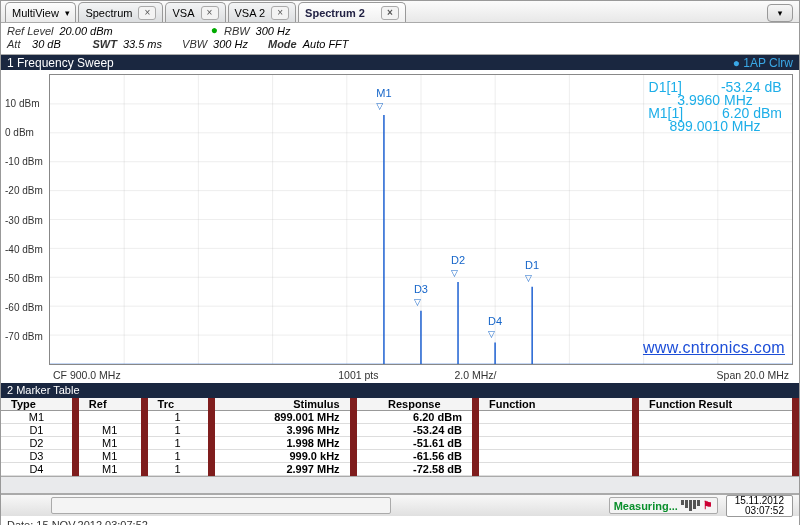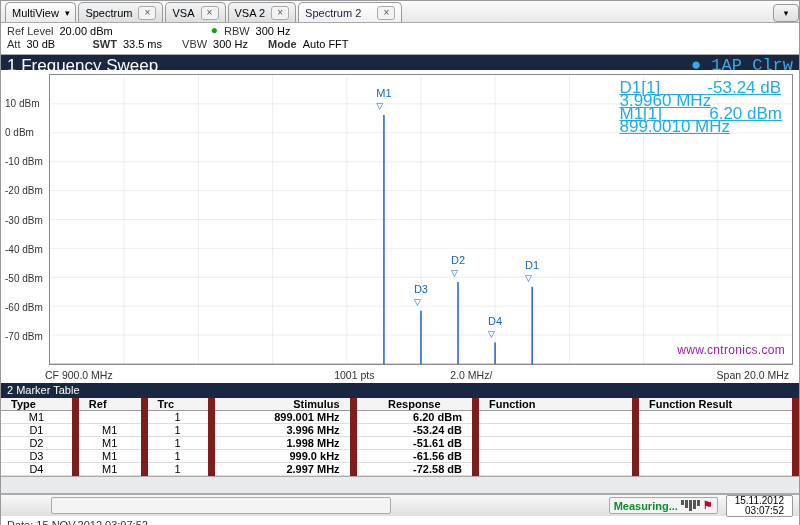--- a/index.html
+++ b/index.html
@@ -18,37 +18,37 @@
     height: 525px;
     background: #eef0f2;
   }
   
   .tabbar {
     height: 22px;
     background: linear-gradient(#fbfbfb,#e8e8e8);
     border-bottom: 1px solid #aaa;
     display: flex;
     align-items: flex-end;
-    padding: 2px 0 0 4px;
+    padding: 2px 6px 0 4px;
     gap: 2px;
   }
   .tab {
     height: 20px;
     border: 1px solid #999;
     border-bottom: none;
     border-radius: 5px 5px 0 0;
     background: linear-gradient(#f4f5f6,#dcdee0);
     padding: 2px 6px;
     font-size: 11px;
     display: flex;
     align-items: center;
     gap: 6px;
   }
   .tab.first { background: linear-gradient(#fdfdfd,#eaeaea); font-weight: 500; }
-  .tab.active { background: linear-gradient(#fff,#f0f0f0); color: #224; font-weight: 400; gap: 16px; }
+  .tab.active { background: linear-gradient(#fff,#f0f0f0); color: #224; font-weight: 700; gap: 16px; }
   .tab .dd { font-size:9px; }
   .tab .x {
     border: 1px solid #aaa; border-radius: 3px;
     width: 18px; height: 14px; display: inline-flex;
     align-items: center; justify-content: center;
     font-size: 10px; color:#555; background:#f3f3f3;
   }
   .tabbar .spacer { flex:1; }
   .menu-btn {
     width: 26px; height: 18px;
@@ -58,47 +58,47 @@
     font-size: 9px;
   }
   
   .settings {
     background: #fff;
     border-bottom: 1px solid #aaa;
     padding: 2px 6px 3px 6px;
     font-size: 11px;
     line-height: 13px;
   }
-  .srow { display:flex; gap:6px; }
+  .srow { display:flex; gap:6px;font-style:italic; }
   .lbl { color:#333; }
   .dot { color:#0a0; font-size:12px; line-height:10px; }
   
   .sweep-head {
     height: 15px; background: #1a2740; color:#fff;
-    font-size: 17px; padding: 1px 6px;
+    font-size: 12px; padding: 1px 6px;
     display:flex; justify-content:space-between;
   }
-  .sweep-head .r { color:#3aa8e6;font-family:Liberation Mono, monospace; }
+  .sweep-head .r { color:#3aa8e6; }
   
   .plotwrap { position: relative; height: 313px; background:#fff; }
   .plot {
     position:absolute; left:48px; right:6px; top:4px; bottom:18px;
     border:1px solid #888;
   }
   .grid line { stroke:#bbb; stroke-width:0.5; }
   .ytick { position:absolute; left:4px; font-size:10px; color:#333; transform:translateY(-50%); }
   
   .mlabel { position:absolute; font-size:11px; color:#1565c9; }
   .info {
-    position:absolute; right:10px; top:6px; text-align:left;
-    font-size:17px; color:#1daee8; line-height:13px;text-decoration:underline;
+    position:absolute; right:10px; top:6px; text-align:center;
+    font-size:14px; color:#1daee8; line-height:13px;
   }
   
   .cfbar {
-    position:absolute; left:40px; right:6px; bottom:3px; height:14px;
+    position:absolute; left:48px; right:6px; bottom:3px; height:14px;
     display:flex; font-size:10.5px; color:#333; padding:3px 4px;
   }
   .cfbar div:nth-child(1){width:33%;}
   .cfbar div:nth-child(2){width:33%; text-align:center;}
   .cfbar div:nth-child(3){width:34%; text-align:right;}
   
   .mt-head {
     height:15px; background:#1a2740; color:#fff; font-size:11px; padding:1px 6px;
   }
   .mtable { background:#fff; border-collapse:collapse; width:100%; font-size:11px; }
@@ -119,22 +119,22 @@
     display:flex; align-items:center; padding:0 4px; border-radius:2px;margin-left:44px;
   }
   .greentxt{color:#0a8f2c; font-weight:600;}
   .bars { display:inline-flex; gap:1px; margin:0 3px; }
   .bars span { width:3px; background:#555; }
   .datebox {
     border:1px solid #999; background:#fff; padding:0 8px; line-height:10px;
     font-size:10px; text-align:right; border-radius:2px;
   }
   .wm {
-    position:absolute; right:14px; bottom:26px; color:#a21caf; font-size:12px;
-    letter-spacing:0.3px; pointer-events:none;
+    position:absolute; right:14px; bottom:26px; color:#1d4ed8; font-size:16px;
+    letter-spacing:0.3px; pointer-events:none;text-decoration:underline;
   }
   .footer-date { font-size:11px; color:#333; padding:3px 6px; background:#fff; }
 </style>
 </head>
 <body>
 <div class="outer">
 
 <div class="tabbar">
   <div class="tab first">
     <span>MultiView</span>
@@ -166,21 +166,21 @@
   <div class="srow">
     <span class="lbl">Ref Level</span>
     <span>20.00 dBm</span>
     <span style="width:86px"></span>
     <span class="dot">●</span>
     <span class="lbl">RBW</span>
     <span>300 Hz</span>
   </div>
   <div class="srow">
     <span class="lbl">Att</span>
-    <span style="width:40px;text-align:left">30 dB</span>
+    <span style="width:40px;text-align:center">30 dB</span>
     <span style="width:14px"></span>
     <span class="lbl" style="font-weight:600">SWT</span>
     <span>33.5 ms</span>
     <span style="width:8px"></span>
     <span class="lbl">VBW</span>
     <span>300 Hz</span>
     <span style="width:8px"></span>
     <span class="lbl" style="font-weight:600">Mode</span>
     <span>Auto FFT</span>
   </div>

